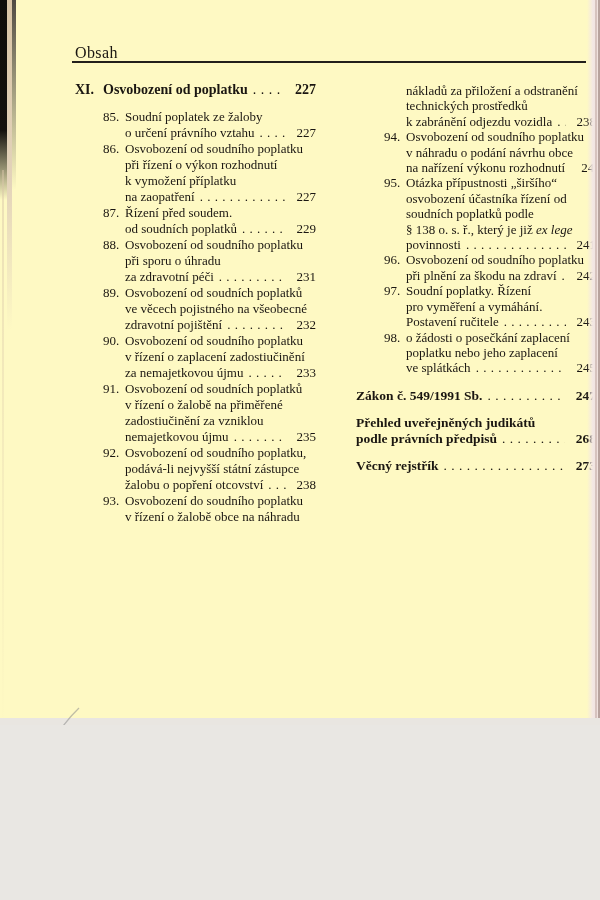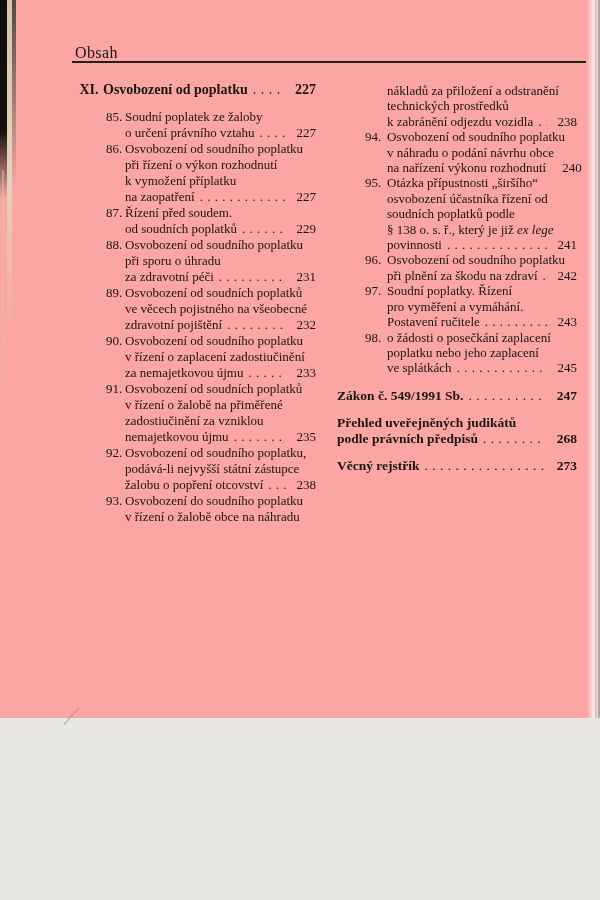--- a/index.html
+++ b/index.html
@@ -1,32 +1,32 @@
 <!DOCTYPE html>
 <html><head>
 <meta charset="utf-8">
 <style>
   html,body{margin:0;padding:0;background:#e9e7e3;}
   #scan{
     position:relative; width:600px; height:725px; overflow:hidden;
-    background:#fca5a5;
+    background:#fef9c3;
     font-family:"Liberation Serif","DejaVu Serif",serif;
     color:#1a1611;
   }
   
   .header-title{
     position:absolute; left:75px; top:44px; font-size:16px; letter-spacing:.4px;
   }
   .header-rule{
     position:absolute; left:72px; top:61px; width:514px; height:2px; background:#23201c;
   }
   
   .col{position:absolute; top:82px;}
-  .col-left{left:75px; width:241px;text-align:center;}
-  .col-right{left:337px; top:83px; width:240px;}
+  .col-left{left:75px; width:241px;}
+  .col-right{left:356px; top:83px; width:240px;}
   .entry{font-size:13px; line-height:16px;}
   .col-right .entry{line-height:15.4px;}
   .line{position:relative; display:flex; align-items:baseline;}
   .num{position:absolute; left:28px; width:22px;}
   .chapter{font-weight:700; font-size:14px; margin-bottom:11px;}
   .chapter .num{left:0; width:28px;}
   .chapter .line{padding-left:28px;}
   .item .line, .cont .line{padding-left:50px;}
   .section{font-weight:700; font-size:13.5px; margin-top:12px;}
   .section .line{padding-left:0;}

